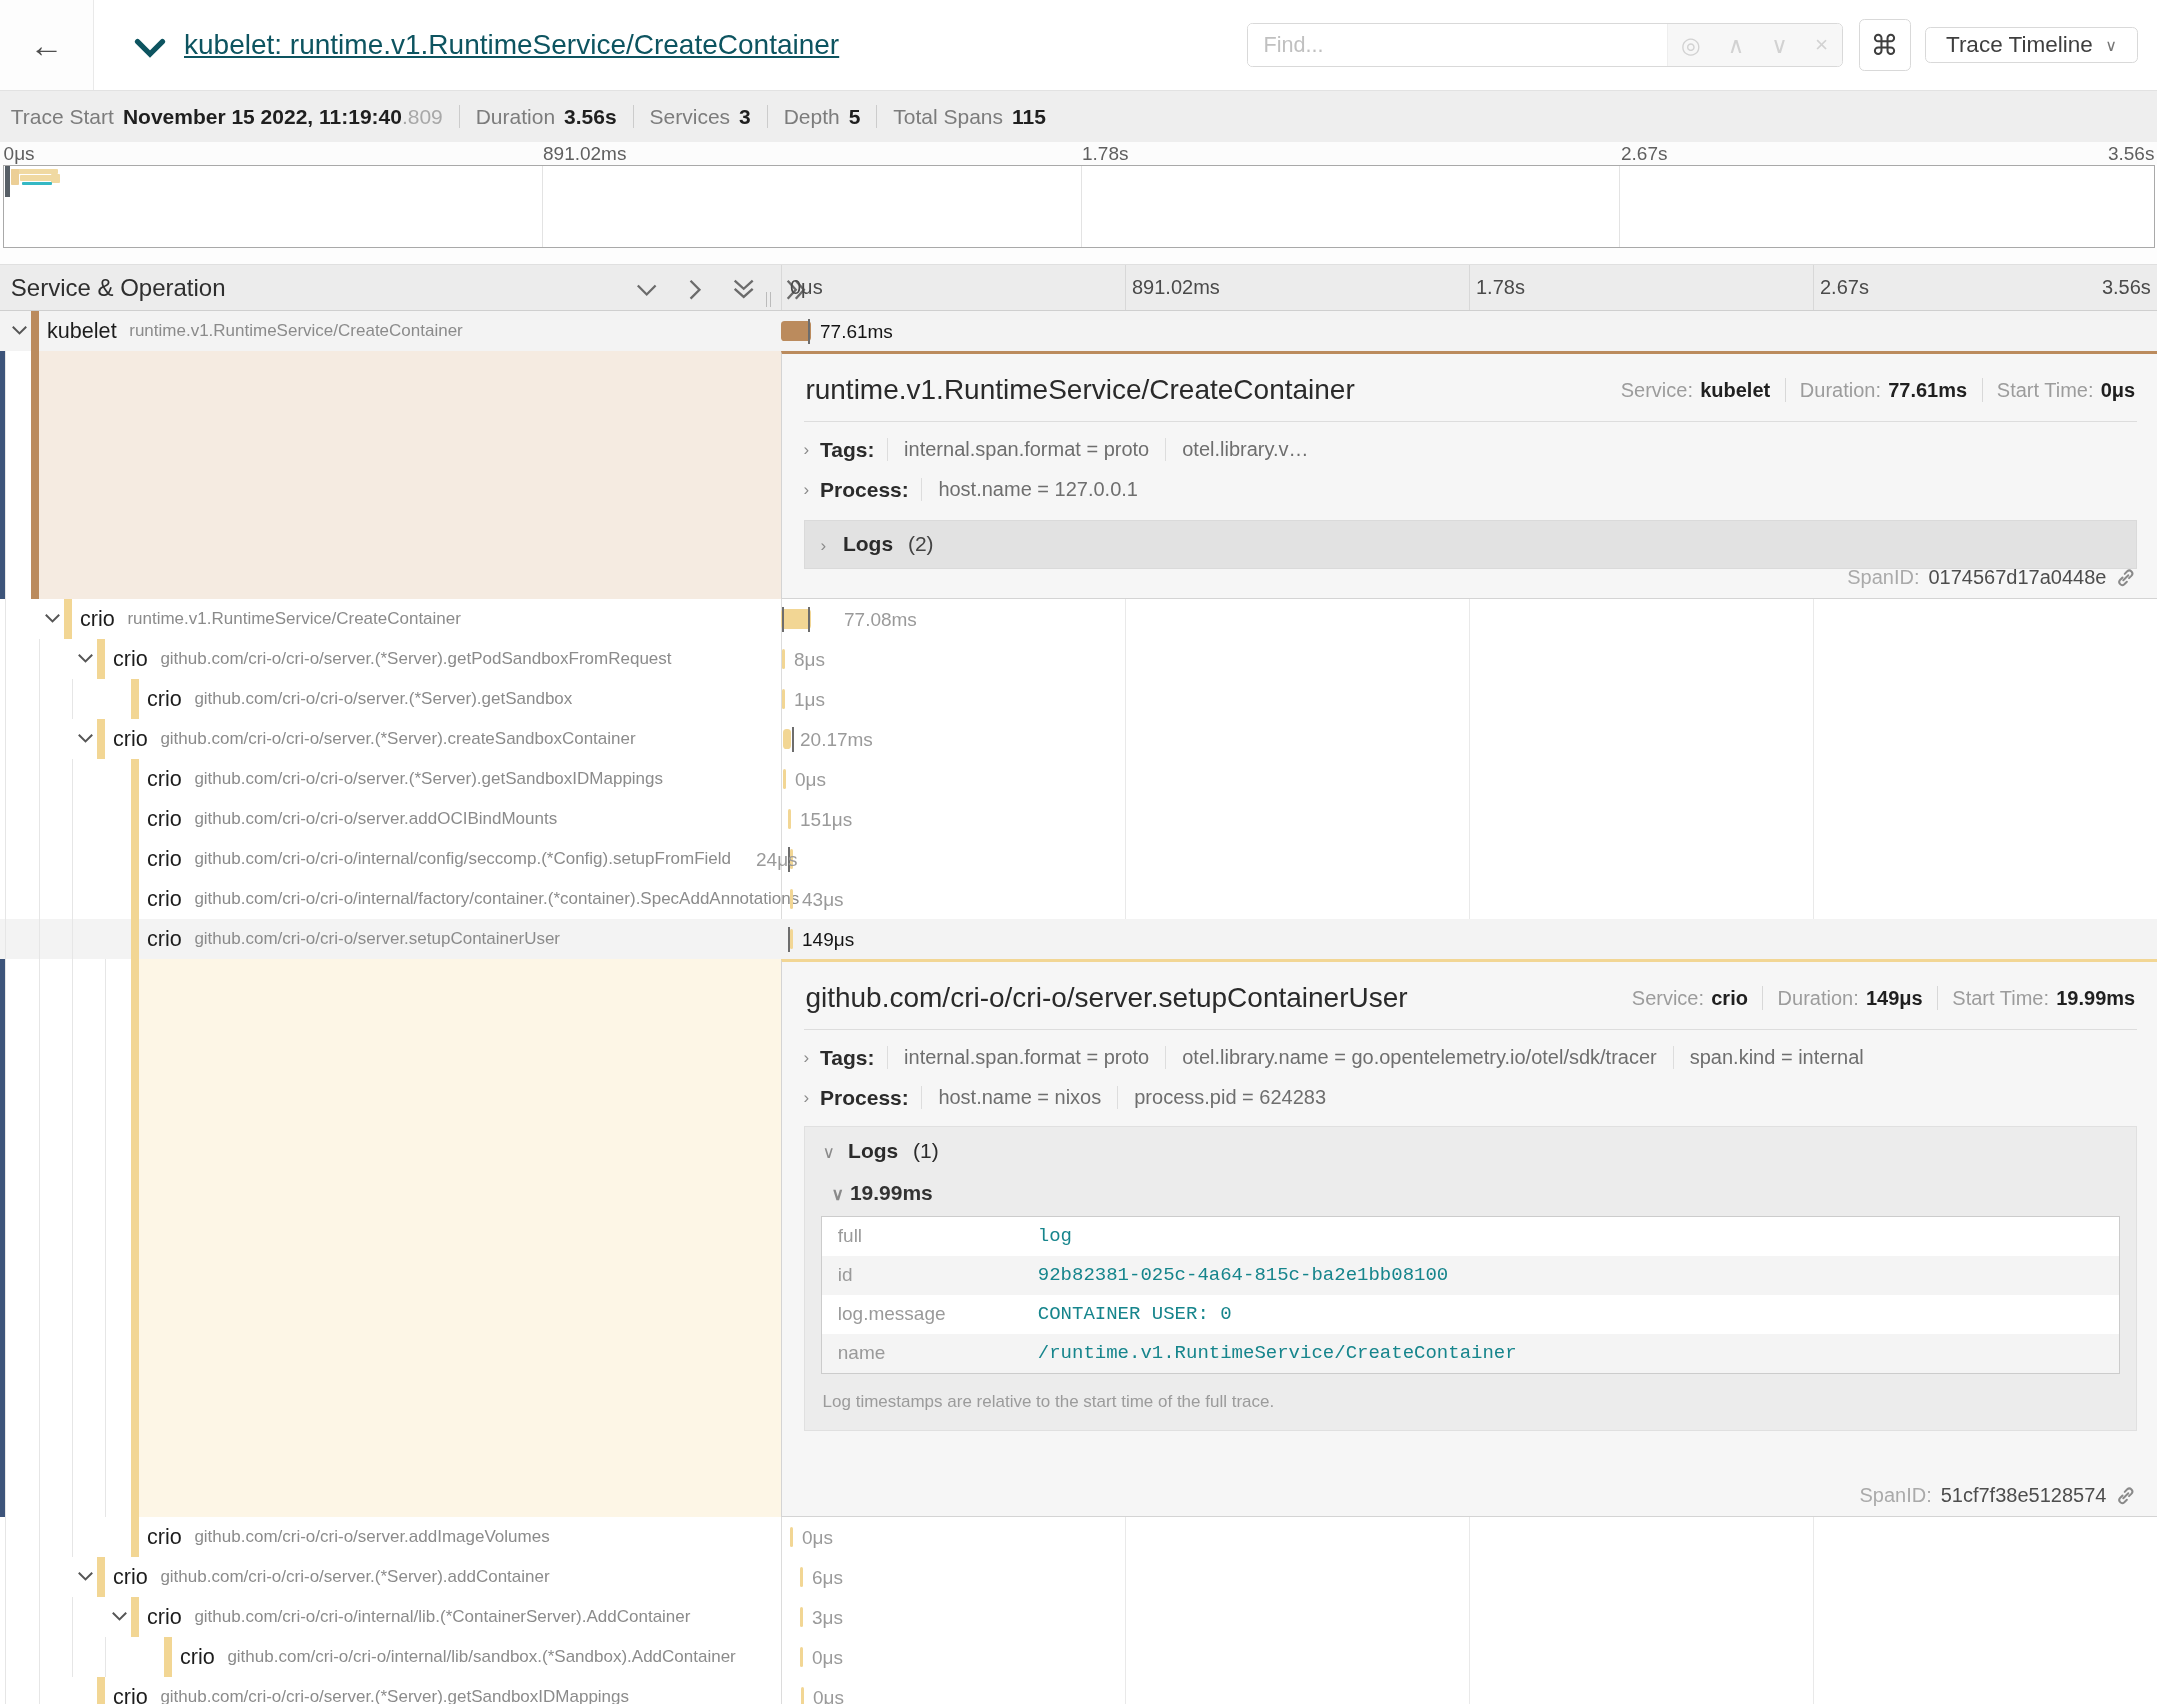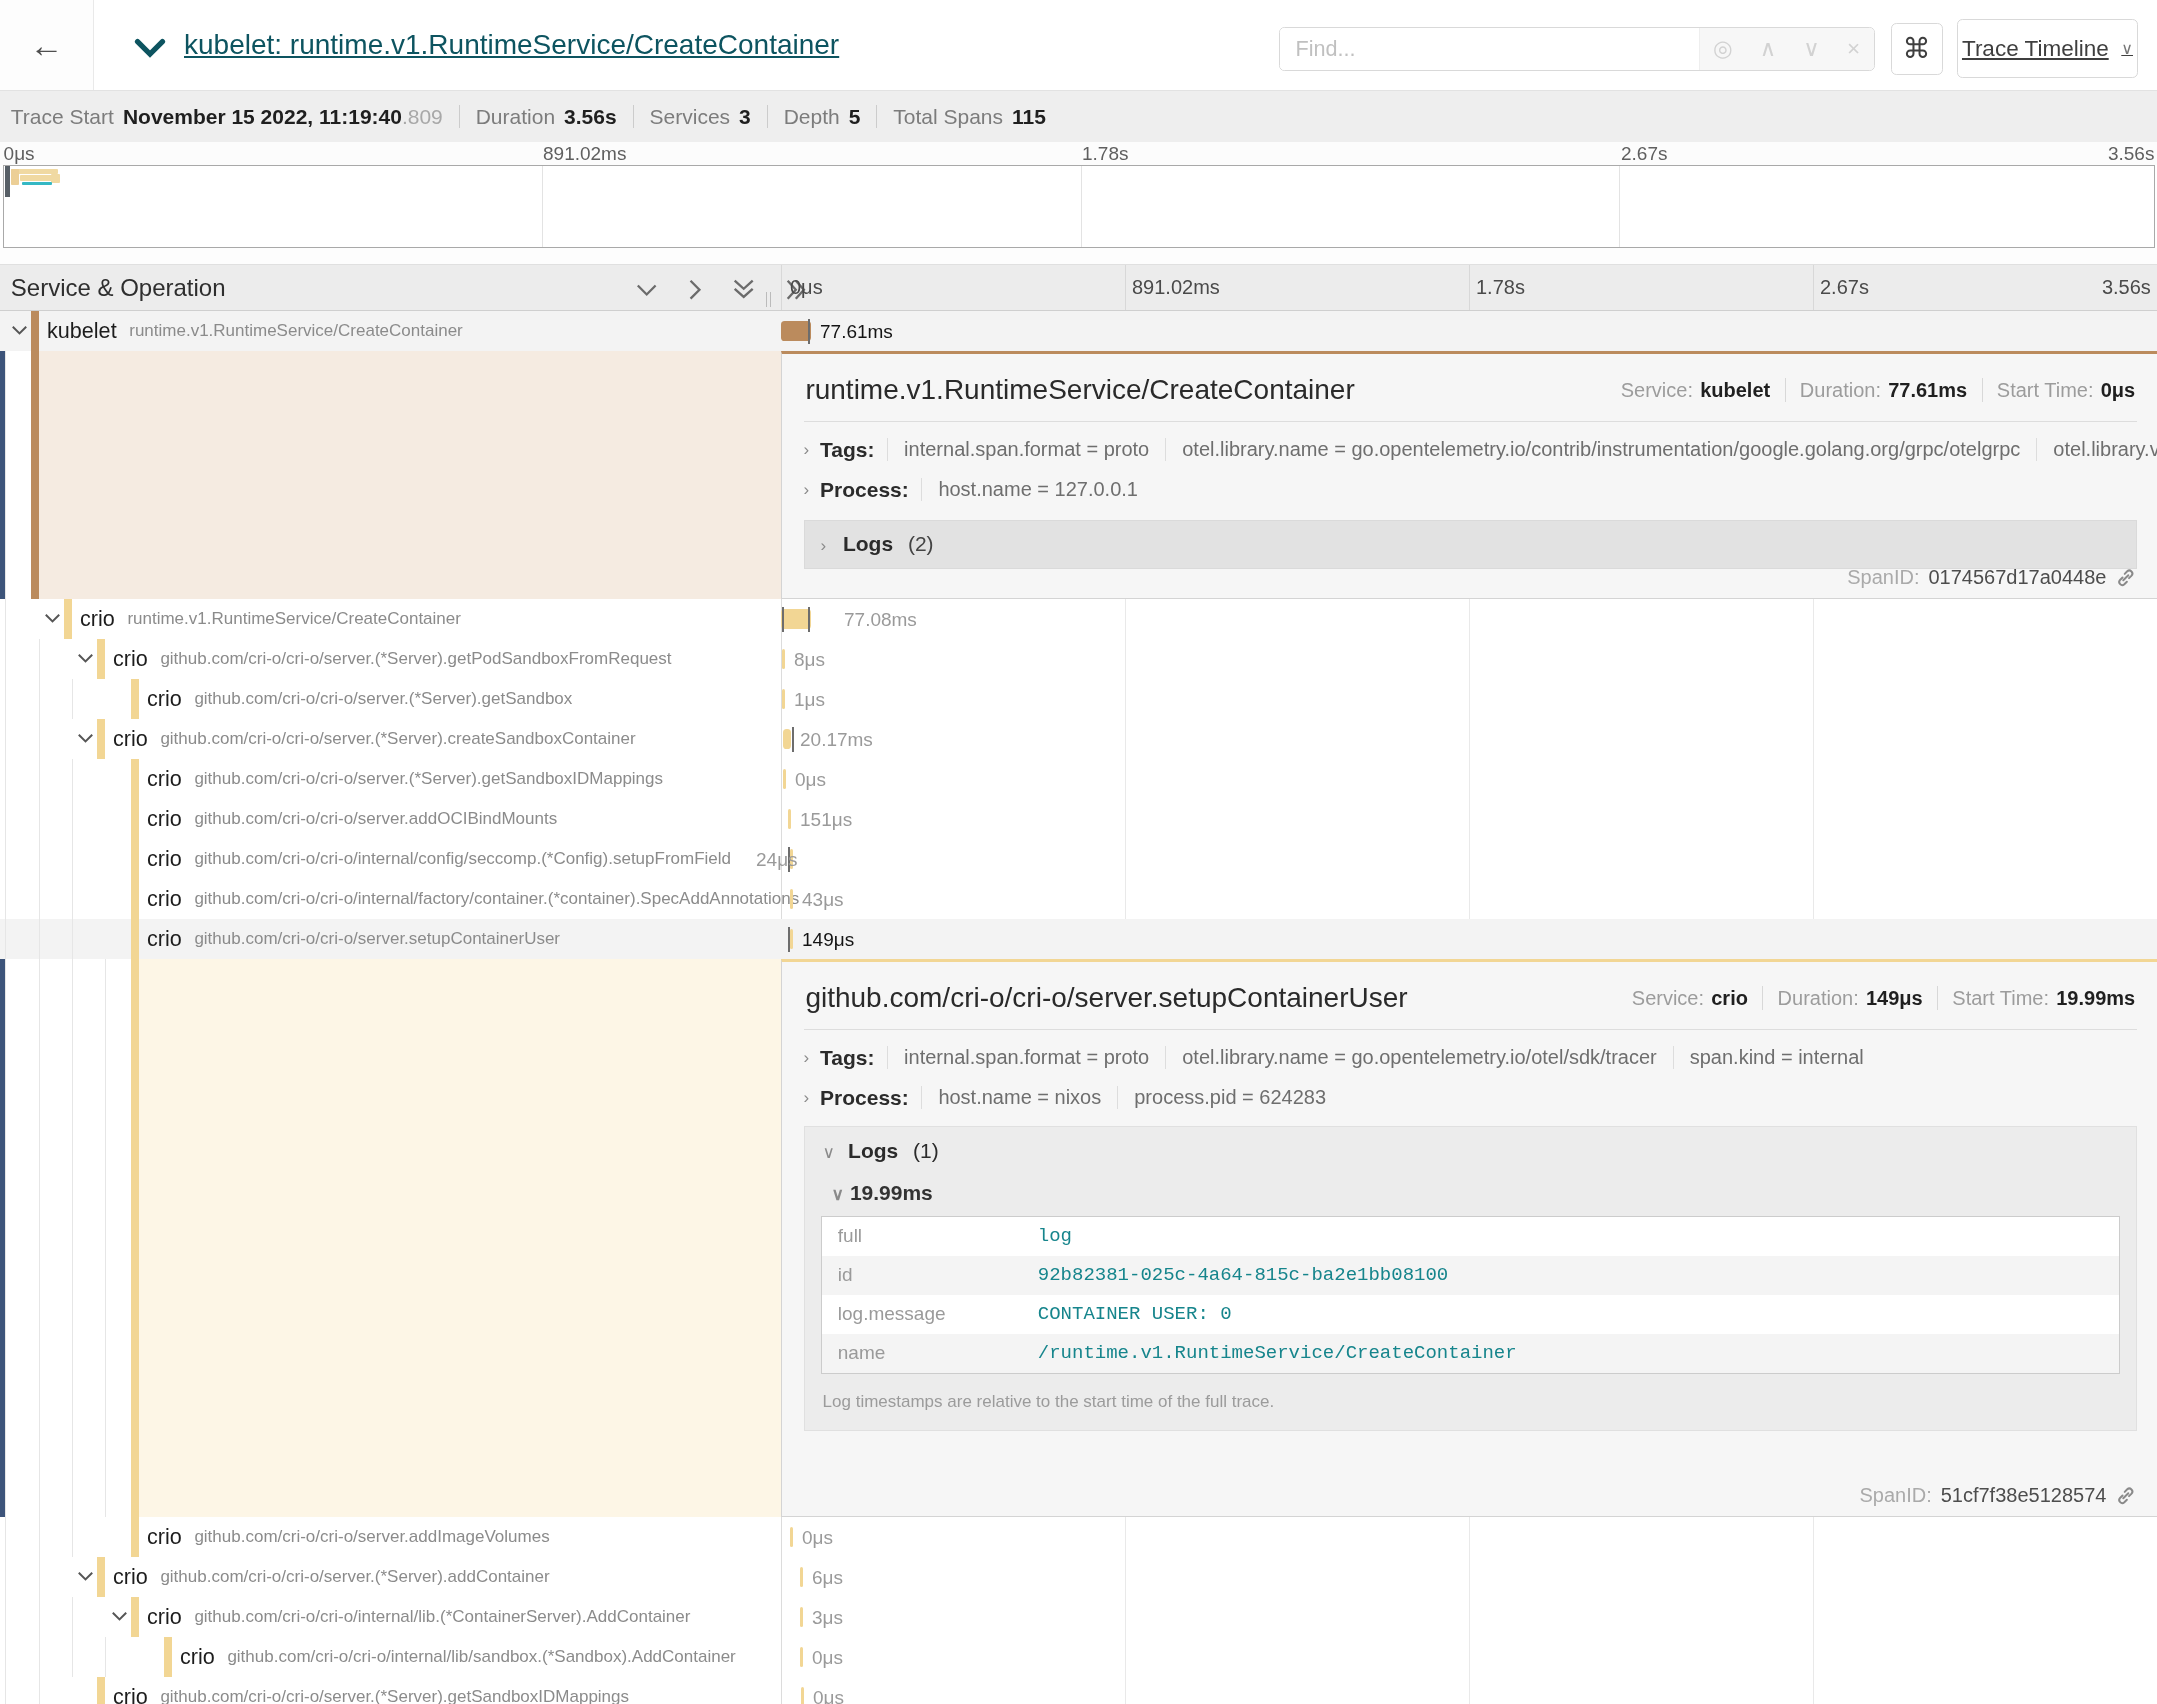--- a/index.html
+++ b/index.html
@@ -16,22 +16,22 @@
   .trace-id { font-size:23.4px; color:#9b9b9b; margin-top:3.6px; }
   .controls { position:absolute; right:20px; top:19px; display:flex; align-items:center; }
   .find-box { display:flex; border:0.9px solid #d9d9d9; border-radius:5.4px; overflow:hidden; height:44px; }
   .find-input { width:419px; border:none; outline:none; padding:0 16px; font-size:21.6px; color:#444;
                 font-family:"Liberation Sans", sans-serif; }
   .find-input::placeholder { color:#c0c0c0; }
   .find-icons { width:175px; background:#f7f7f7; border-left:0.9px solid #eee; display:flex;
                 align-items:center; justify-content:space-around; color:#d2d2d2; font-size:22.5px; }
   .kbd-btn { margin-left:16px; width:52px; height:52px; border:0.9px solid #d9d9d9; border-radius:5.4px;
              display:flex; align-items:center; justify-content:center; font-size:28px; color:#3f3f3f; background:#fff; cursor:pointer;}
-  .view-btn { margin-left:14.4px; height:59px; border:0.9px solid #d9d9d9; border-radius:5.4px; padding:0 4px;
-              font-size:22.5px; color:#3f3f3f; background:#fff; display:flex; align-items:center; gap:12.6px; cursor:pointer;text-decoration:underline;}
+  .view-btn { margin-left:14.4px; height:36px; border:0.9px solid #d9d9d9; border-radius:5.4px; padding:0 20px;
+              font-size:22.5px; color:#3f3f3f; background:#fff; display:flex; align-items:center; gap:12.6px; cursor:pointer;}
   .view-btn .vchev { font-size:16px; color:#777; }
 
   
   .infobar { height:52px; background:#eee; border-top:0.9px solid #e2e2e2; display:flex; align-items:center;
              padding:0 10.8px; font-size:21px; color:#7c7c7c; }
   .infobar b { color:#1f1f1f; margin-left:9px; font-weight:bold; }
   .infobar .dim { color:#a8a8a8; font-weight:normal; }
   .ib-sep { width:0.9px; height:23.4px; background:#ccc; margin:0 16px; }
 
   
@@ -247,21 +247,20 @@
             <b>77.61ms</b>
           <span class="m-sep"></span>
           <span>Start Time:</span>
             <b>0μs</b>
         </span>
       </div>
       <div class="attr-row">
         <span class="chev-s">›</span>
         <span class="attr-label">Tags:</span>
         <span class="attr-item">internal.span.format = proto</span>
-        <span class="attr-item">otel.library.name = go.opentelemetry.io/contrib/instrumentation/google.golang.org/grpc/otelgrpc</span>
         <span class="attr-item">otel.library.v…</span>
       </div>
       <div class="attr-row">
         <span class="chev-s">›</span>
         <span class="attr-label">Process:</span>
         <span class="attr-item">host.name = 127.0.0.1</span>
       </div>
       <div class="logs-bar">
         <span class="chev-s">›</span>
         <b>Logs</b>

